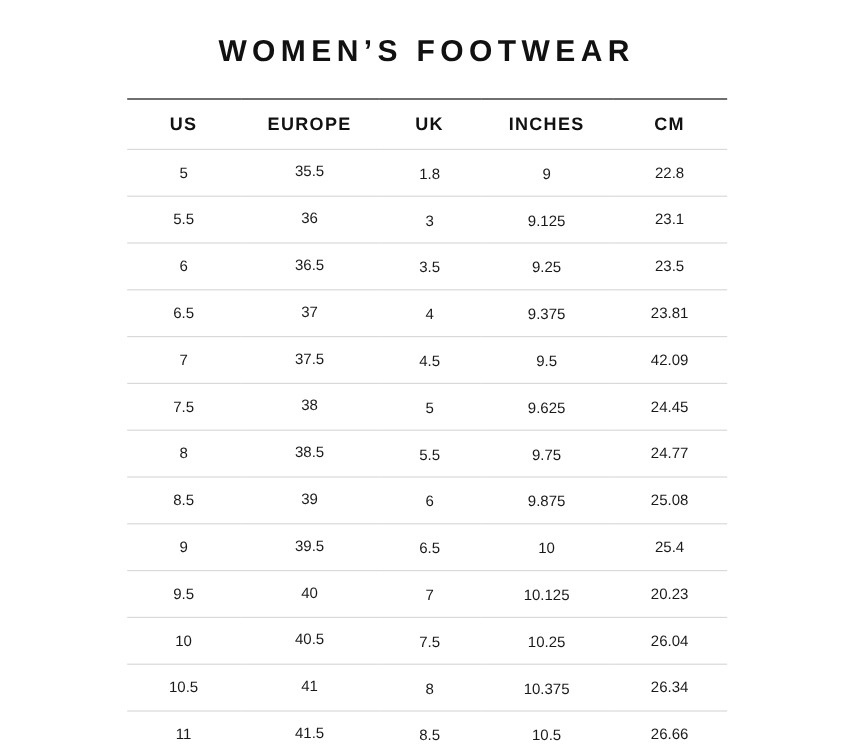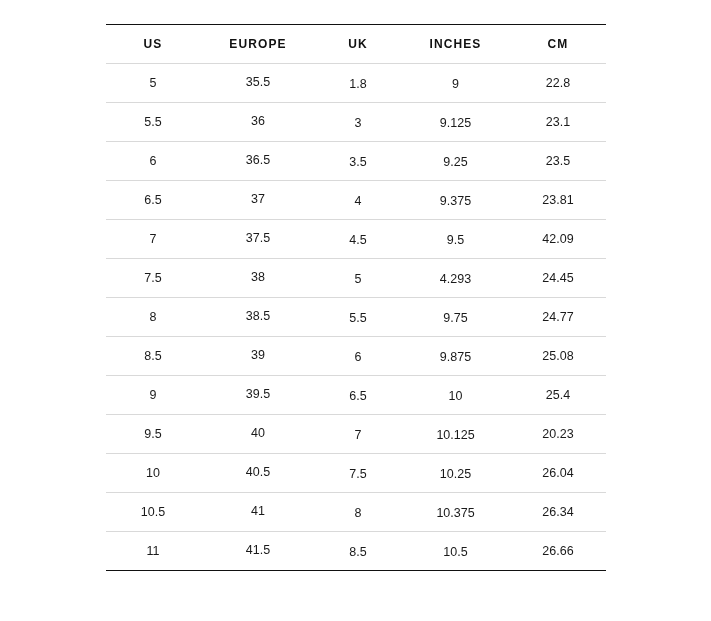--- a/index.html
+++ b/index.html
@@ -35,21 +35,21 @@
     margin: 0 auto;
     width: 500px;
     padding-top: 24px;
   }
   table.size-table {
     width: 100%;
     border-collapse: collapse;
     table-layout: fixed;
   }
   table.size-table th {
-    font-size: 12px;
+    font-size: 15px;
     font-weight: bold;
     letter-spacing: 1.1px;
     color: #111111;
     padding: 12px 0 12px 0;
     text-align: center;
     border-bottom: 1px solid #d9d9d9;
     border-top: 1px solid #111111;
   }
   table.size-table td {
     font-size: 12.5px;
@@ -71,20 +71,21 @@
   .col-1 { width: 23%; }
   .col-2 { width: 17%; }
   .col-3 { width: 22%; }
   .col-4 { width: 19%; margin-top: 22px; }
 </style>
 </head>
 <body>
 
 <div class="page">
 
+  <h1 class="title">WOMEN’S FOOTWEAR</h1>
 
   <div class="table-wrap">
     <table class="size-table">
       <thead>
         <tr>
           <th class="col-0">US</th>
           <th class="col-1">EUROPE</th>
           <th class="col-2">UK</th>
           <th class="col-3">INCHES</th>
           <th class="col-4">CM</th>
@@ -123,21 +124,21 @@
           <td class="col-0">7</td>
           <td class="col-1">37.5</td>
           <td class="col-2">4.5</td>
           <td class="col-3">9.5</td>
           <td class="col-4">42.09</td>
         </tr>
         <tr>
           <td class="col-0">7.5</td>
           <td class="col-1">38</td>
           <td class="col-2">5</td>
-          <td class="col-3">4.293</td>
+          <td class="col-3">9.625</td>
           <td class="col-4">24.45</td>
         </tr>
         <tr>
           <td class="col-0">8</td>
           <td class="col-1">38.5</td>
           <td class="col-2">5.5</td>
           <td class="col-3">9.75</td>
           <td class="col-4">24.77</td>
         </tr>
         <tr>

